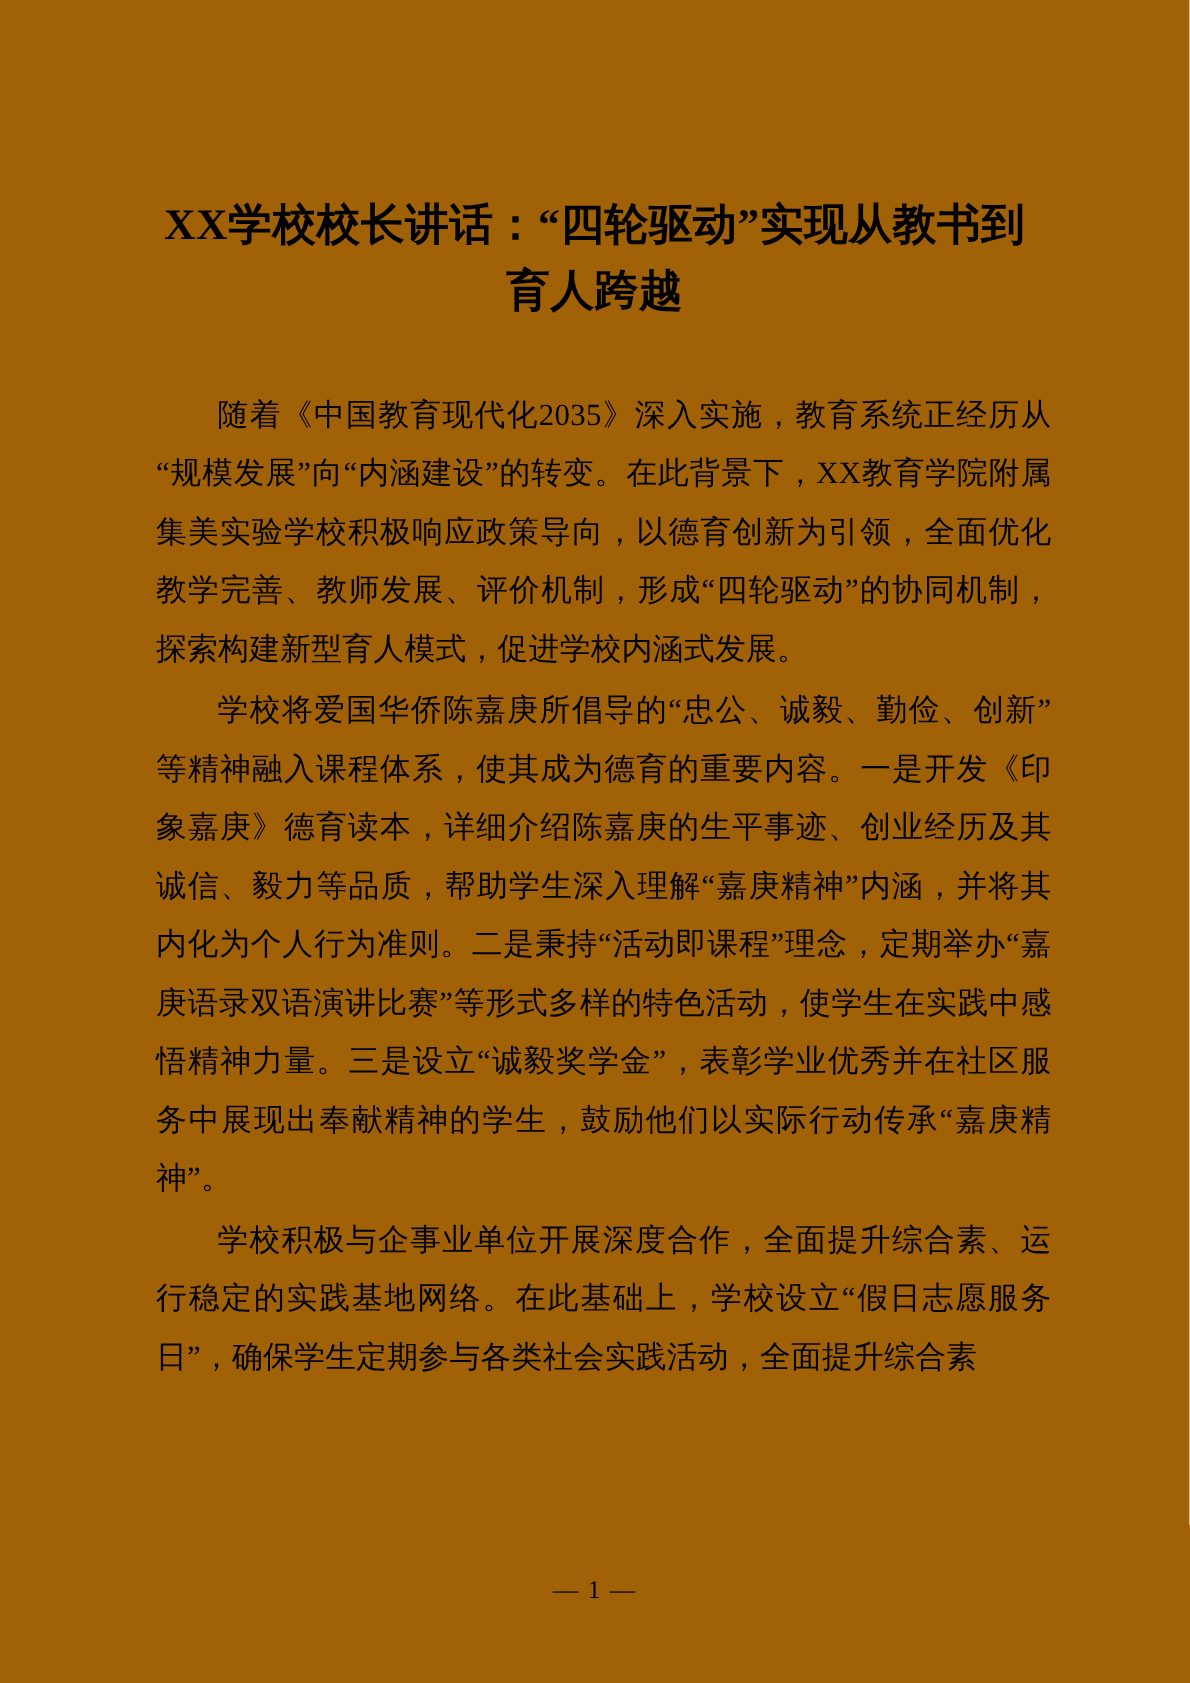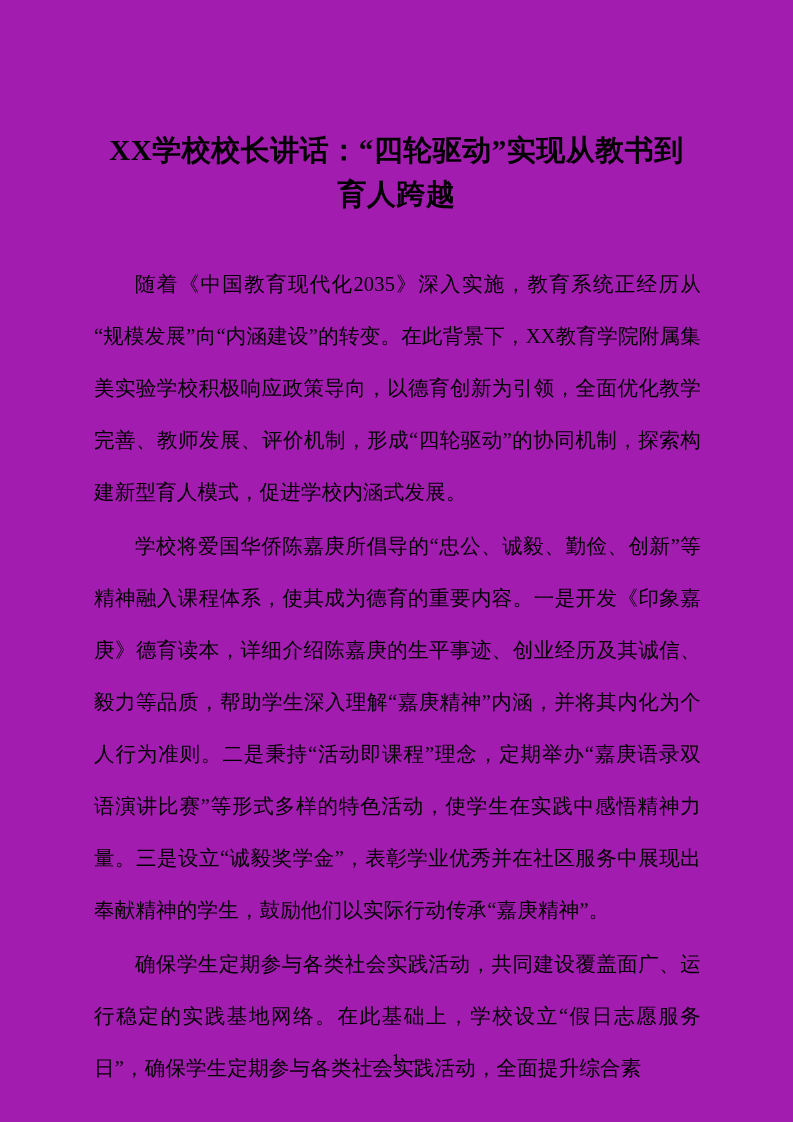--- a/index.html
+++ b/index.html
@@ -14,37 +14,37 @@
     overflow: hidden;
     font-family: "Liberation Serif", "DejaVu Serif", serif;
     color: #000000;
   }
   .page {
     position: relative;
     width: 793px;
     height: 1122px;
     box-sizing: border-box;
     padding: 128px 92px 60px 92px;
-    background: #a21caf;
+    background: #a16207;
   }
   .doc-title {
     font-family: "Liberation Serif", "DejaVu Serif", serif;
     font-weight: bold;
     font-size: 29px;
     line-height: 44px;
     text-align: center;
     letter-spacing: 0.5px;
     margin: 0 0 42px 0;
     padding: 0 4px;
   }
   .body-text p {
     font-family: "Liberation Serif", "DejaVu Serif", serif;
     font-size: 20.5px;
-    line-height: 52px;
-    margin: 0 0 2px 2px;
+    line-height: 39px;
+    margin: 0 0 2px 12px;
     text-align: justify;
     text-justify: inter-ideograph;
     text-indent: 2em;
     letter-spacing: 0.2px;
   }
   .page-footer {
     position: absolute;
     left: 0;
     right: 0;
     bottom: 52px;
@@ -58,18 +58,18 @@
 </head>
 <body>
 
 <div class="page">
 
   <h1 class="doc-title">XX学校校长讲话：“四轮驱动”实现从教书到育人跨越</h1>
 
   <div class="body-text">
     <p>随着《中国教育现代化2035》深入实施，教育系统正经历从“规模发展”向“内涵建设”的转变。在此背景下，XX教育学院附属集美实验学校积极响应政策导向，以德育创新为引领，全面优化教学完善、教师发展、评价机制，形成“四轮驱动”的协同机制，探索构建新型育人模式，促进学校内涵式发展。</p>
     <p>学校将爱国华侨陈嘉庚所倡导的“忠公、诚毅、勤俭、创新”等精神融入课程体系，使其成为德育的重要内容。一是开发《印象嘉庚》德育读本，详细介绍陈嘉庚的生平事迹、创业经历及其诚信、毅力等品质，帮助学生深入理解“嘉庚精神”内涵，并将其内化为个人行为准则。二是秉持“活动即课程”理念，定期举办“嘉庚语录双语演讲比赛”等形式多样的特色活动，使学生在实践中感悟精神力量。三是设立“诚毅奖学金”，表彰学业优秀并在社区服务中展现出奉献精神的学生，鼓励他们以实际行动传承“嘉庚精神”。</p>
-    <p>确保学生定期参与各类社会实践活动，共同建设覆盖面广、运行稳定的实践基地网络。在此基础上，学校设立“假日志愿服务日”，确保学生定期参与各类社会实践活动，全面提升综合素</p>
+    <p>学校积极与企事业单位开展深度合作，全面提升综合素、运行稳定的实践基地网络。在此基础上，学校设立“假日志愿服务日”，确保学生定期参与各类社会实践活动，全面提升综合素</p>
   </div>
 
   <div class="page-footer">— 1 —</div>
 
 </div>
 
 </body></html>

